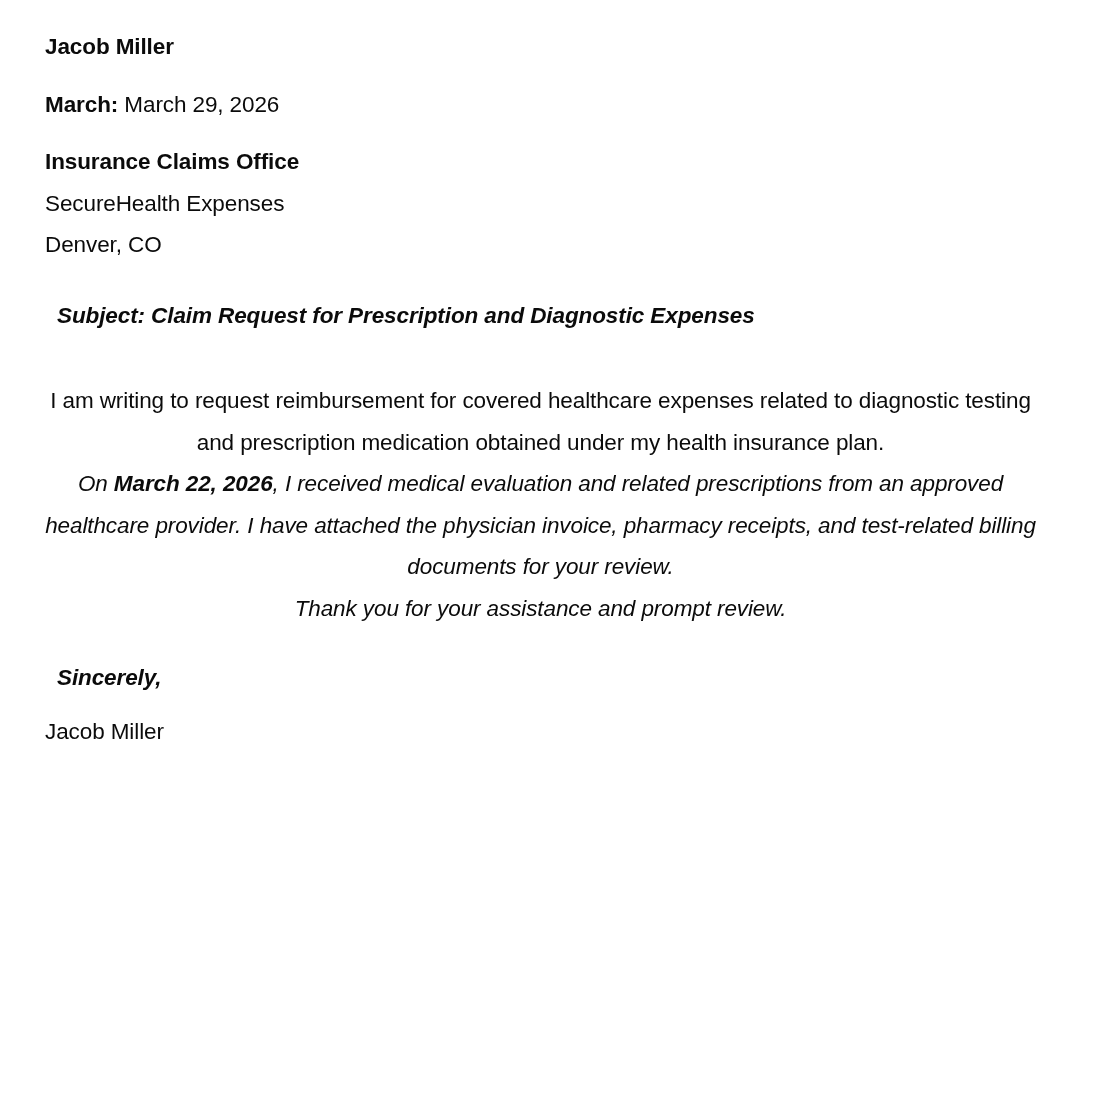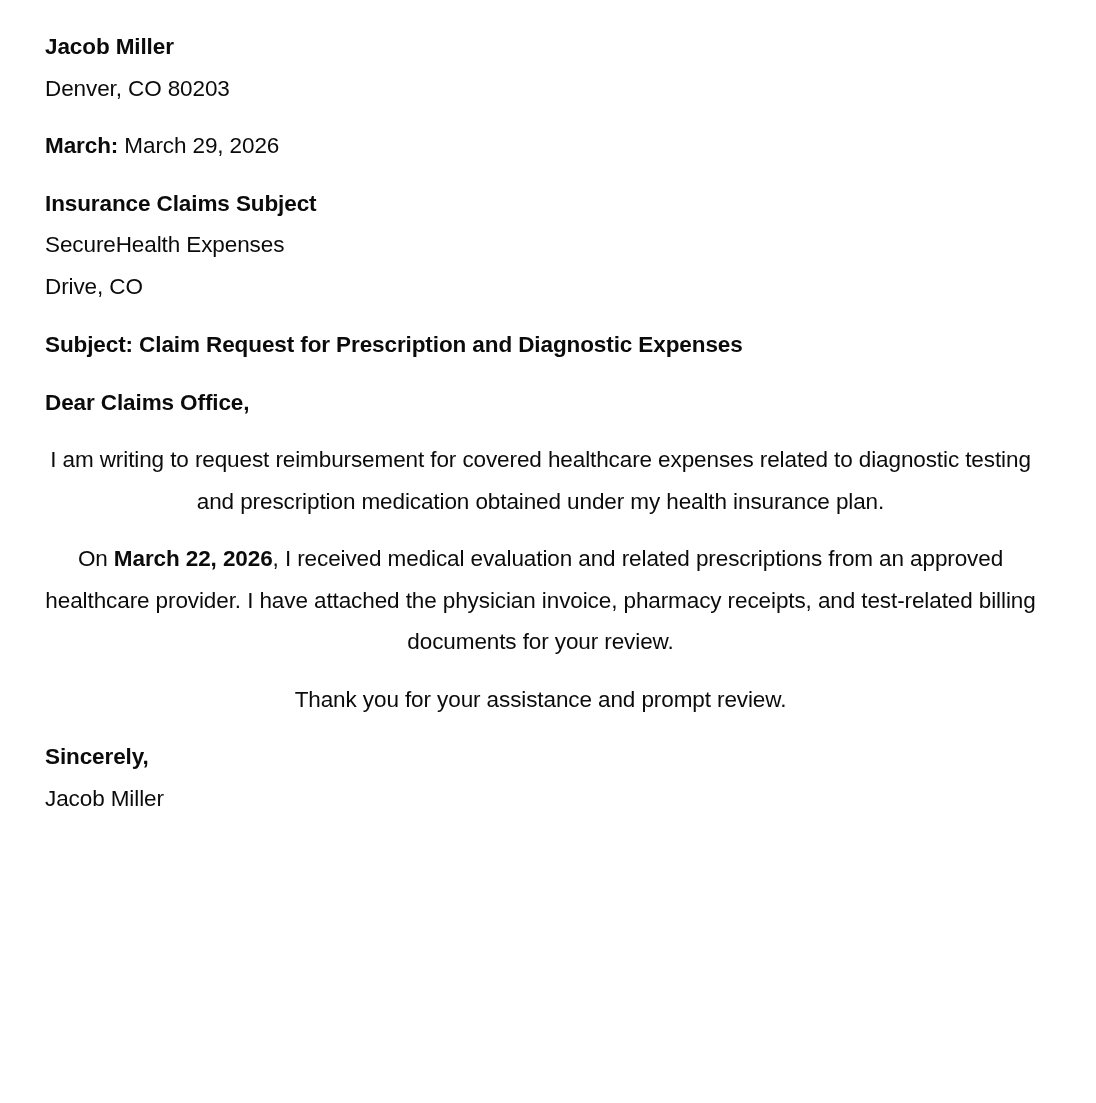--- a/index.html
+++ b/index.html
@@ -38,67 +38,67 @@
   .gap-md { height: 17px; }
   .para {
     font-size: 22.5px;
     line-height: 41.5px;
     letter-spacing: -0.1px;
     margin: 0;
     max-width: 992px;
     text-align: center;
   }
   .para + .para {
-    margin-top: 16px;
+    margin-top: 0;
+    font-style: italic;
   }
   .heading {
     font-size: 22.5px;
     line-height: 41.5px;
     font-weight: 700;
     letter-spacing: -0.1px;
-    margin: 0;
+    margin: 12px;
+    font-style: italic;
   }
   .sig-name {
     font-size: 22.5px;
     line-height: 41.5px;
     letter-spacing: -0.1px;
     margin: 0;
   }
 </style>
 </head>
 <body>
 
 <div class="page">
 
   <div class="block">
     <div class="line bold">Jacob Miller</div>
-    <div class="line">Denver, CO 80203</div>
   </div>
 
   <div class="gap-sm"></div>
 
   <div class="block">
     <div class="line"><span class="bold">March:</span><span> March 29, 2026</span></div>
   </div>
 
   <div class="gap-sm"></div>
 
   <div class="block">
-    <div class="line bold">Insurance Claims Subject</div>
+    <div class="line bold">Insurance Claims Office</div>
     <div class="line">SecureHealth Expenses</div>
-    <div class="line">Drive, CO</div>
+    <div class="line">Denver, CO</div>
   </div>
 
   <div class="gap-md"></div>
 
   <div class="heading">Subject: Claim Request for Prescription and Diagnostic Expenses</div>
 
   <div class="gap-sm"></div>
 
-  <div class="heading">Dear Claims Office,</div>
 
   <div class="gap-sm"></div>
 
   <p class="para">I am writing to request reimbursement for covered healthcare expenses related to diagnostic testing and prescription medication obtained under my health insurance plan.</p>
 
   <p class="para"><span>On </span><span class="bold">March 22, 2026</span><span>, I received medical evaluation and related prescriptions from an approved healthcare provider. I have attached the physician invoice, pharmacy receipts, and test-related billing documents for your review.</span></p>
 
 
   <p class="para">Thank you for your assistance and prompt review.</p>
 

